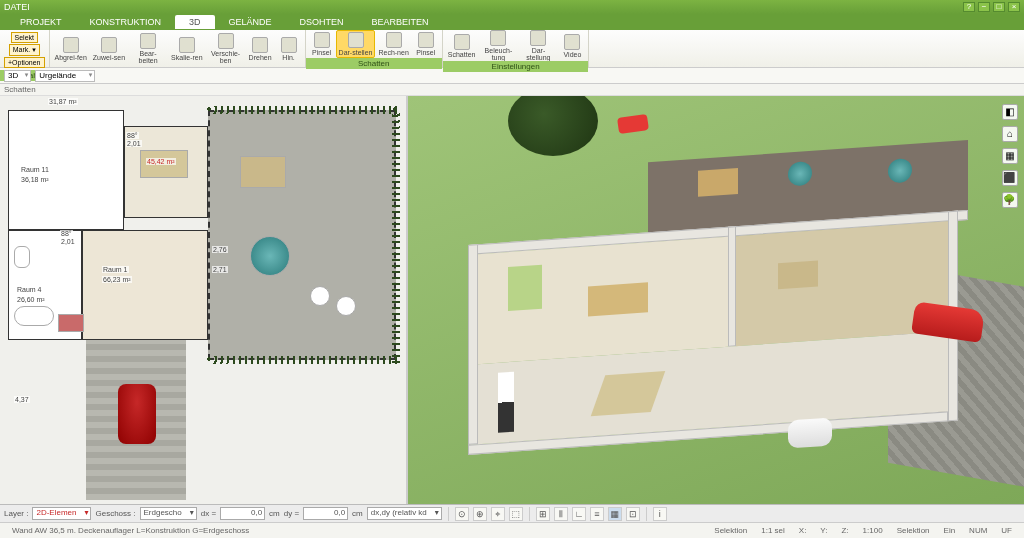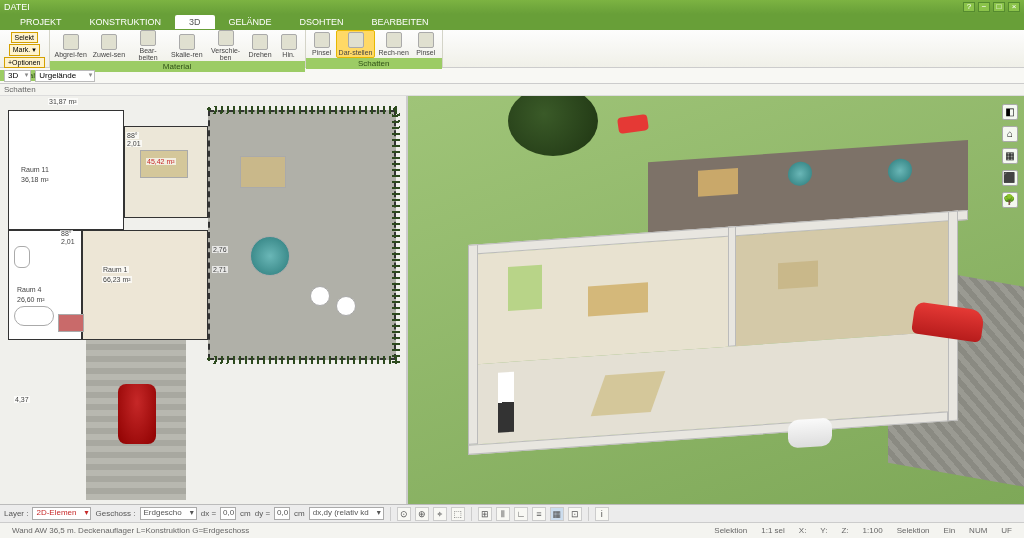--- a/index.html
+++ b/index.html
@@ -63,21 +63,21 @@
 .pavement { position: absolute; background: repeating-linear-gradient(45deg,#9a9a92 0 6px,#8a8a82 6px 12px); }
 
 
 .floattools { position: absolute; right: 6px; top: 8px; display: flex; flex-direction: column; gap: 6px; }
 .ftool { width: 16px; height: 16px; background: rgba(255,255,255,.9); border: 1px solid #aaa; border-radius: 2px; font-size: 10px; text-align: center; line-height: 14px; cursor: pointer; }
 
 
 .layerbar { height: 18px; background: #ececec; border-top: 1px solid #bbb; display: flex; align-items: center; padding: 0 4px; gap: 4px; font-size: 8px; color: #555; }
 .layerbar .combo { height: 13px; border: 1px solid #aaa; background: #fff; padding: 0 14px 0 3px; position: relative; }
 .layerbar .combo::after { content: "▾"; position: absolute; right: 2px; top: 0; font-size: 8px; }
-.layerbar .numin { width: 16px; height: 13px; border: 1px solid #aaa; background: #fff; text-align: right; padding: 0 2px; }
+.layerbar .numin { width: 45px; height: 13px; border: 1px solid #aaa; background: #fff; text-align: right; padding: 0 2px; }
 .layerbar .tbicon { width: 14px; height: 14px; background: #f8f8f4; border: 1px solid #ccc; font-size: 9px; text-align: center; line-height: 12px; cursor: pointer; }
 .layerbar .sep { width: 1px; height: 14px; background: #ccc; margin: 0 2px; }
 .red { color: #c62828; }
 
 
 .status { height: 16px; background: #f4f4f0; border-top: 1px solid #ccc; display: flex; align-items: center; padding: 0 12px; font-size: 8px; color: #666; gap: 14px; }
 .status .spacer { flex: 1; }
 </style>
 </head>
 <body>
@@ -136,21 +136,20 @@
         </div>
         <div class="ritem">
           <div class="ricon"></div>
           <div class="rlabel">Drehen</div>
         </div>
         <div class="ritem">
           <div class="ricon"></div>
           <div class="rlabel">Hin.</div>
         </div>
       </div>
-    <div class="ribbon-label">Material</div>
   </div>
   <div class="ribbon-group">
     <div class="ribbon-items" id="rg2">
         <div class="ritem">
           <div class="ricon"></div>
           <div class="rlabel">Pinsel</div>
         </div>
         <div class="ritem highlighted">
           <div class="ricon"></div>
           <div class="rlabel">Dar-stellen</div>
@@ -158,20 +157,41 @@
         <div class="ritem">
           <div class="ricon"></div>
           <div class="rlabel">Rech-nen</div>
         </div>
         <div class="ritem">
           <div class="ricon"></div>
           <div class="rlabel">Pinsel</div>
         </div>
       </div>
     <div class="ribbon-label">Schatten</div>
+  </div>
+  <div class="ribbon-group">
+    <div class="ribbon-items" id="rg6">
+        <div class="ritem">
+          <div class="ricon"></div>
+          <div class="rlabel">Schatten</div>
+        </div>
+        <div class="ritem">
+          <div class="ricon"></div>
+          <div class="rlabel">Beleuch-tung</div>
+        </div>
+        <div class="ritem">
+          <div class="ricon"></div>
+          <div class="rlabel">Dar-stellung</div>
+        </div>
+        <div class="ritem">
+          <div class="ricon"></div>
+          <div class="rlabel">Video</div>
+        </div>
+      </div>
+    <div class="ribbon-label">Einstellungen</div>
   </div>
 </div>
 
 <div class="subbar">
   <div class="combo">3D</div>
   <div class="combo" style="min-width:60px">Urgelände</div>
 </div>
 
 <div class="dlgrow">Schatten</div>
 

